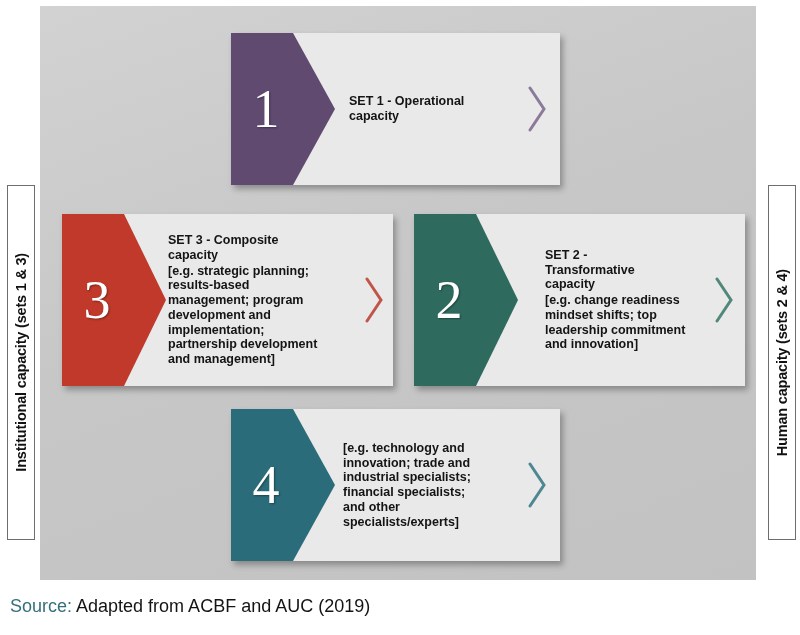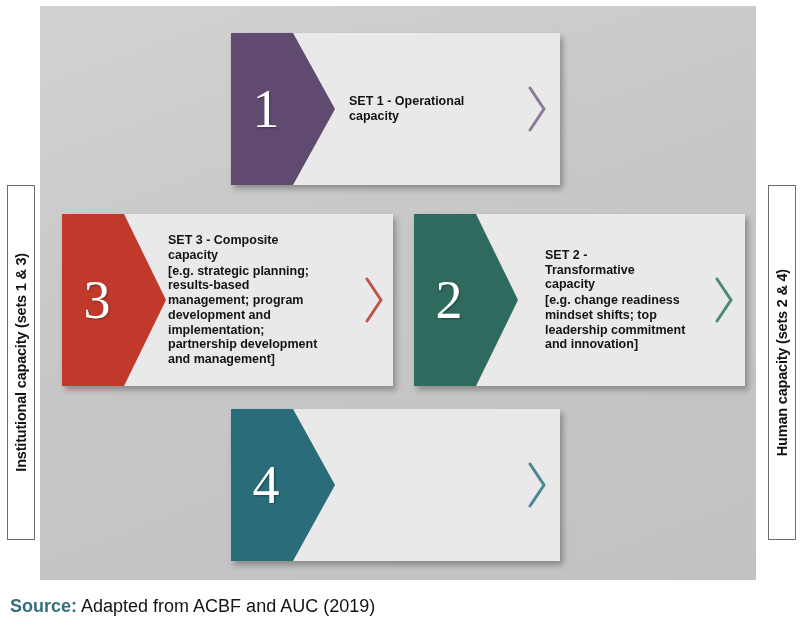--- a/index.html
+++ b/index.html
@@ -143,21 +143,21 @@
 
   
   #source-caption {
     position: absolute;
     left: 10px;
     top: 596px;
     font-size: 18px;
     white-space: nowrap;
   }
   #source-caption .src-label {
-    font-weight: bold;
+    font-weight: normal;
     color: #35707a;
   }
   #source-caption .src-text {
     color: #141414;
   }
 </style>
 </head>
 <body>
 
 <div id="figure-root">
@@ -233,20 +233,26 @@
   </div>
 
   <div class="card" id="card-set4">
     <div class="wedge">
       <svg class="shape" viewBox="0 0 104 152" preserveAspectRatio="none">
         <polygon points="0,0 62,0 104,76 62,152 0,152" fill="#2b6c7a"></polygon>
       </svg>
       <div class="num" style="position:absolute;left:0;top:0;width:104px;height:152px;display:flex;align-items:center;justify-content:center;padding-right:34px;box-sizing:border-box;">4</div>
     </div>
     <div class="body">
+      <p class="detail">[e.g. technology and
+innovation; trade and
+industrial specialists;
+financial specialists;
+and other
+specialists/experts]</p>
     </div>
     <svg class="chev" width="22" height="46" viewBox="0 0 22 46">
       <path d="M4 2 L18 23 L4 44" stroke="#4e8692" stroke-width="3" fill="none" stroke-linecap="round" stroke-linejoin="miter"></path>
     </svg>
   </div>
 
   <div id="source-caption">
     <span class="src-label">Source:</span><span class="src-text"> Adapted from ACBF and AUC (2019)</span>
   </div>
 

